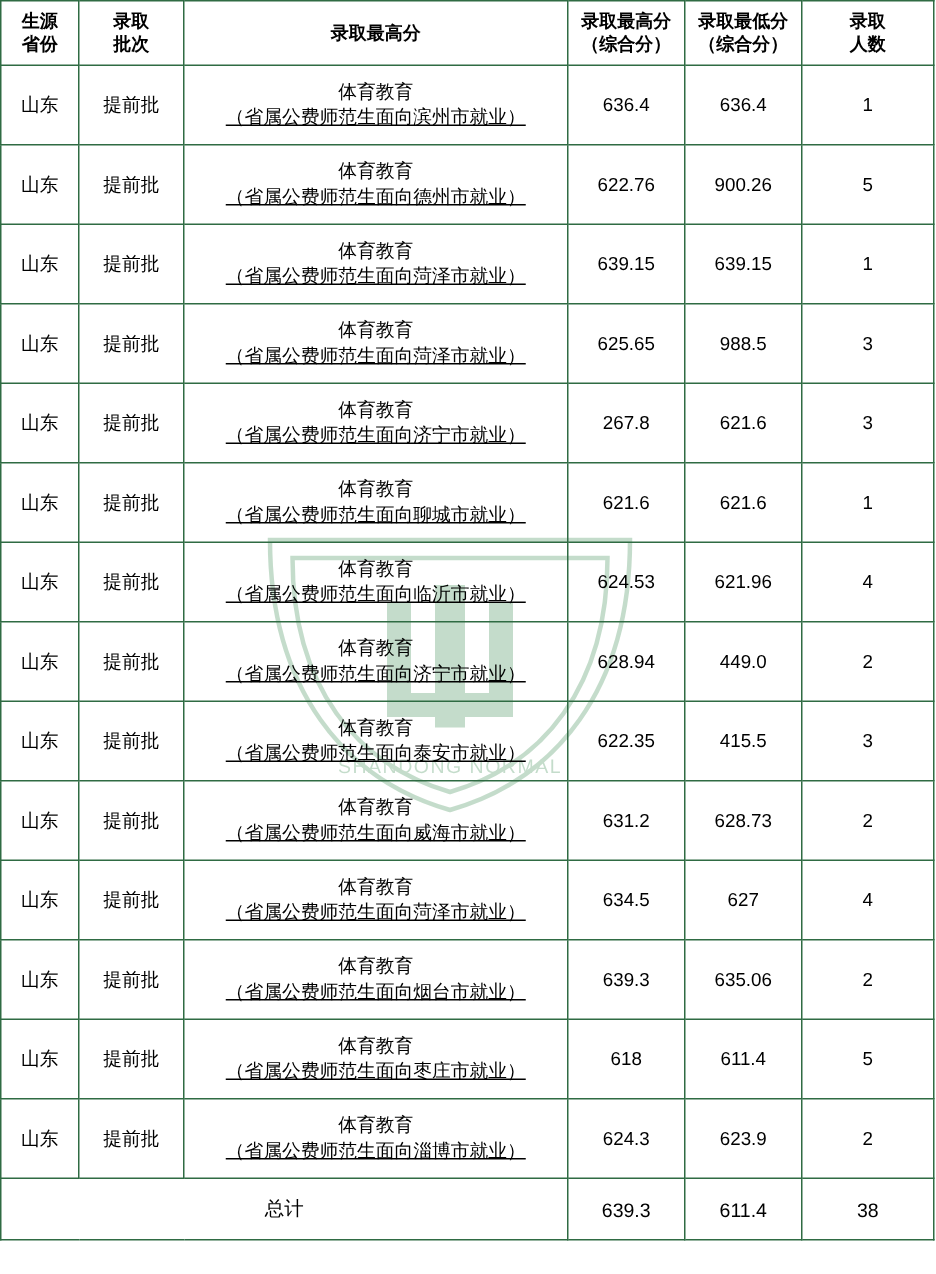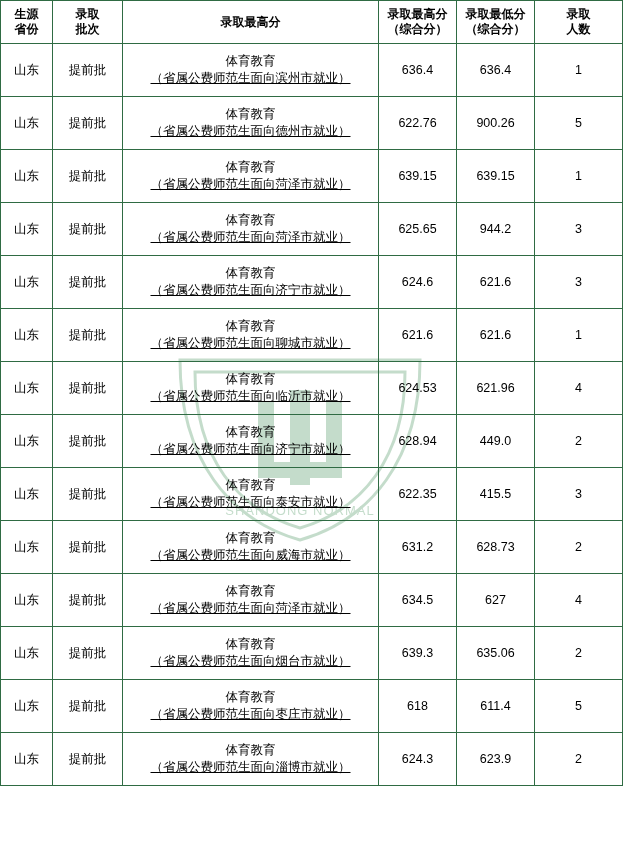--- a/index.html
+++ b/index.html
@@ -178,31 +178,31 @@
         <td class="num">1</td>
       </tr>
       <tr>
         <td class="prov">山东</td>
         <td class="batch">提前批</td>
         <td class="major">
           <span class="m1">体育教育</span>
           <span class="m2">（省属公费师范生面向菏泽市就业）</span>
         </td>
         <td class="num">625.65</td>
-        <td class="num">944.2</td>
+        <td class="num">988.5</td>
         <td class="num">3</td>
       </tr>
       <tr>
         <td class="prov">山东</td>
         <td class="batch">提前批</td>
         <td class="major">
           <span class="m1">体育教育</span>
           <span class="m2">（省属公费师范生面向济宁市就业）</span>
         </td>
-        <td class="num">624.6</td>
+        <td class="num">267.8</td>
         <td class="num">621.6</td>
         <td class="num">3</td>
       </tr>
       <tr>
         <td class="prov">山东</td>
         <td class="batch">提前批</td>
         <td class="major">
           <span class="m1">体育教育</span>
           <span class="m2">（省属公费师范生面向聊城市就业）</span>
         </td>
@@ -291,15 +291,21 @@
         <td class="prov">山东</td>
         <td class="batch">提前批</td>
         <td class="major">
           <span class="m1">体育教育</span>
           <span class="m2">（省属公费师范生面向淄博市就业）</span>
         </td>
         <td class="num">624.3</td>
         <td class="num">623.9</td>
         <td class="num">2</td>
       </tr>
+      <tr class="total">
+        <td class="total-label" colspan="3">总计</td>
+        <td class="num">639.3</td>
+        <td class="num">611.4</td>
+        <td class="num">38</td>
+      </tr>
     </tbody>
   </table>
 </div>
 
 </body></html>

